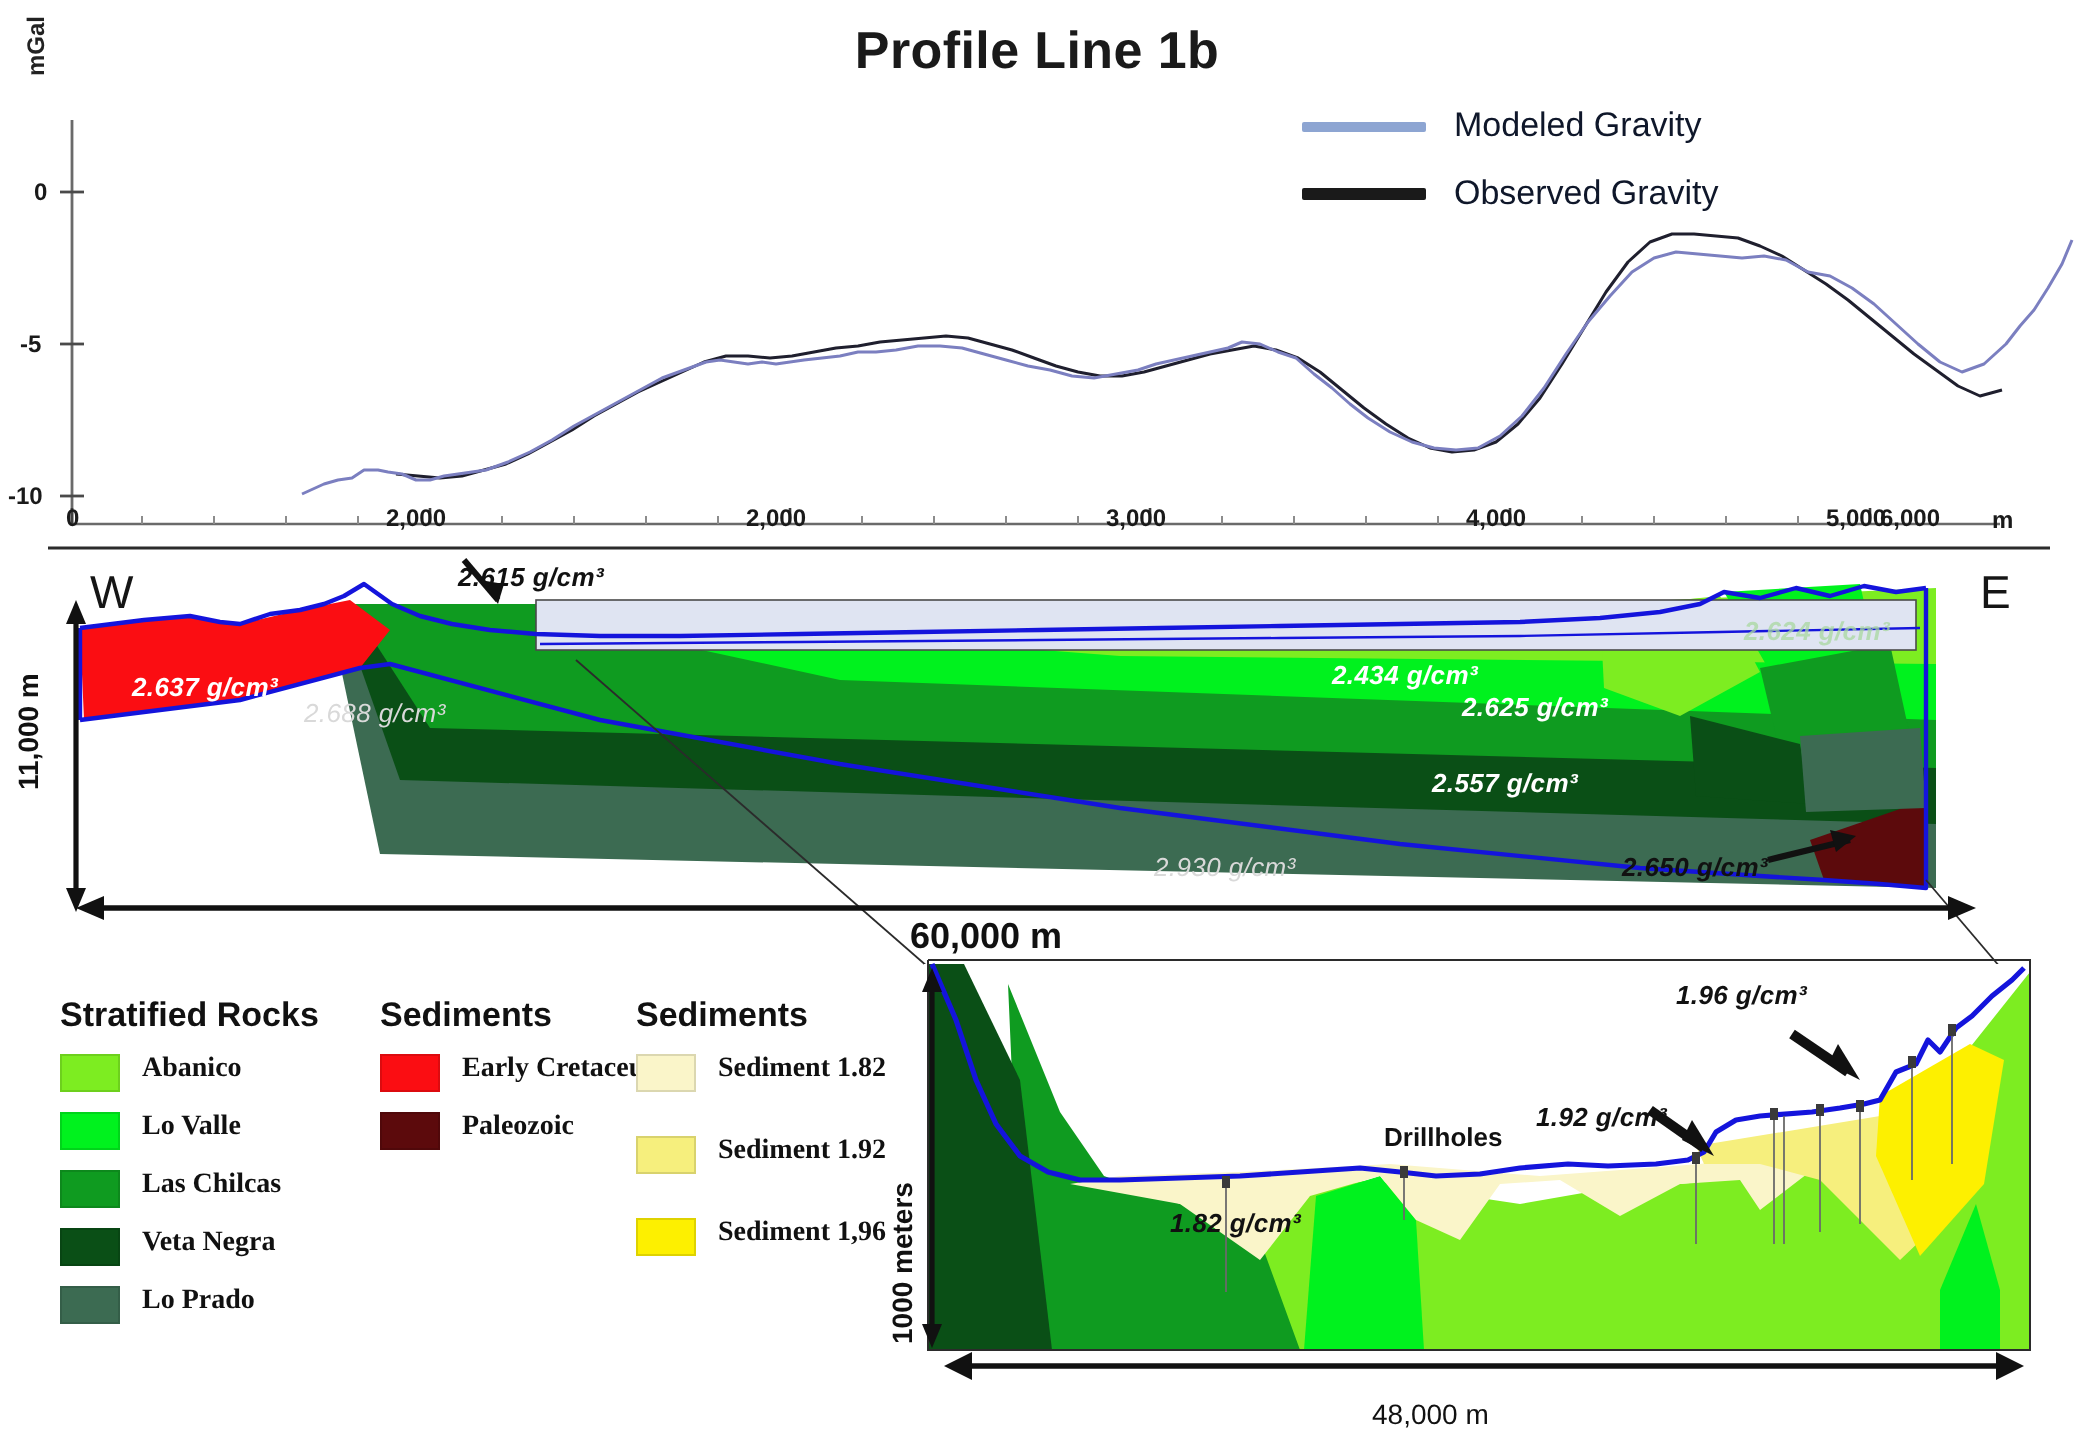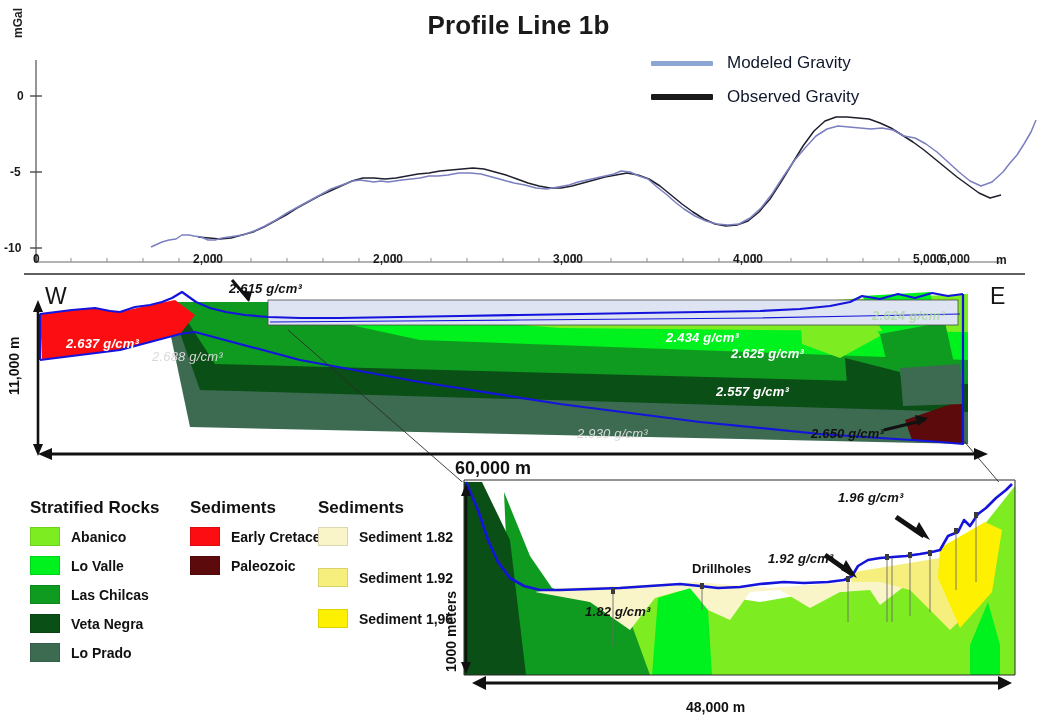--- a/index.html
+++ b/index.html
@@ -47,31 +47,31 @@
   #vscale-label{
     position:absolute;left:6px;top:395px;font-size:14px;font-weight:700;
     transform:rotate(-90deg);transform-origin:left top;white-space:nowrap;color:#111;
   }
   #hscale-label{position:absolute;left:455px;top:458px;font-size:18px;font-weight:700;color:#111;}
 
   
   #map-legend{position:absolute;left:18px;top:498px;width:430px;height:185px;}
   .leg-col{position:absolute;top:0;}
   .leg-head{font-size:17px;font-weight:700;color:#111;margin-bottom:9px;white-space:nowrap;}
-  .leg-item{display:flex;align-items:center;margin-bottom:10px;}
+  .leg-item{display:flex;margin-bottom:10px;font-family:Liberation Serif, serif;}
   .leg-box{width:28px;height:17px;margin-right:11px;border:1px solid rgba(0,0,0,.12);flex:0 0 auto;}
   .leg-item-label{font-size:14px;font-weight:700;color:#111;white-space:nowrap;}
 
   
   #inset{position:absolute;left:440px;top:470px;width:597px;height:255px;}
   #inset-vscale{
     position:absolute;left:443px;top:672px;font-size:14px;font-weight:700;
     transform:rotate(-90deg);transform-origin:left top;white-space:nowrap;color:#111;
   }
-  #inset-hscale{position:absolute;left:686px;top:699px;font-size:14px;font-weight:700;color:#111;}
+  #inset-hscale{position:absolute;left:686px;top:699px;font-size:14px;font-weight:400;color:#111;}
   #drillholes-label{position:absolute;left:692px;top:561px;font-size:13px;font-weight:700;color:#111;}
   svg{display:block;}
 </style>
 </head>
 <body>
 
 <div class="fig">
 
   <div id="gravity-panel">
 

